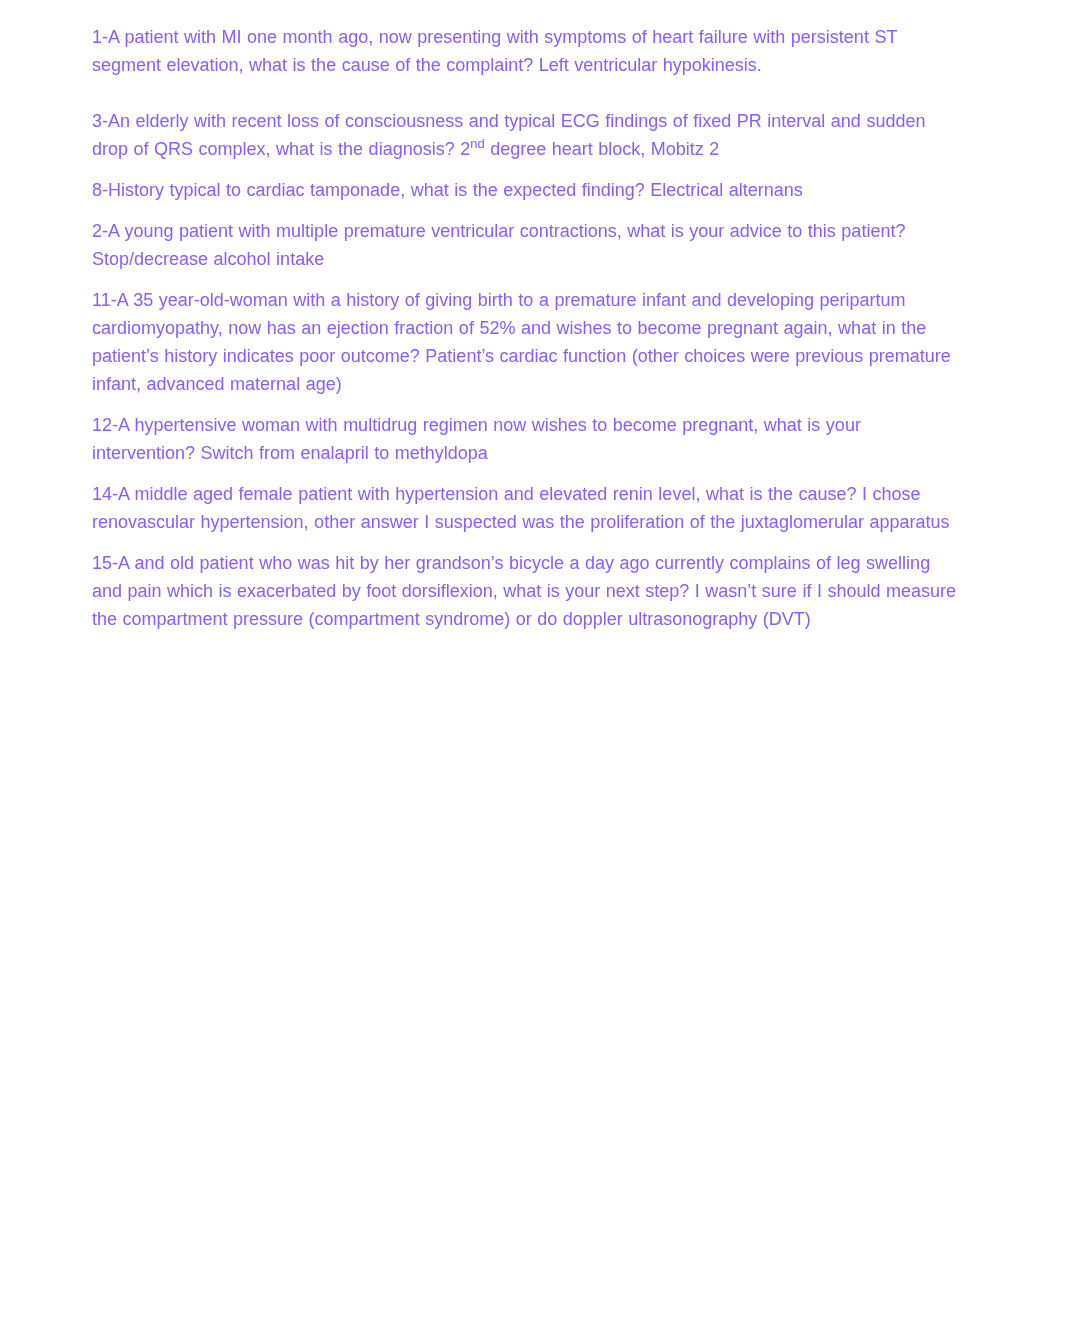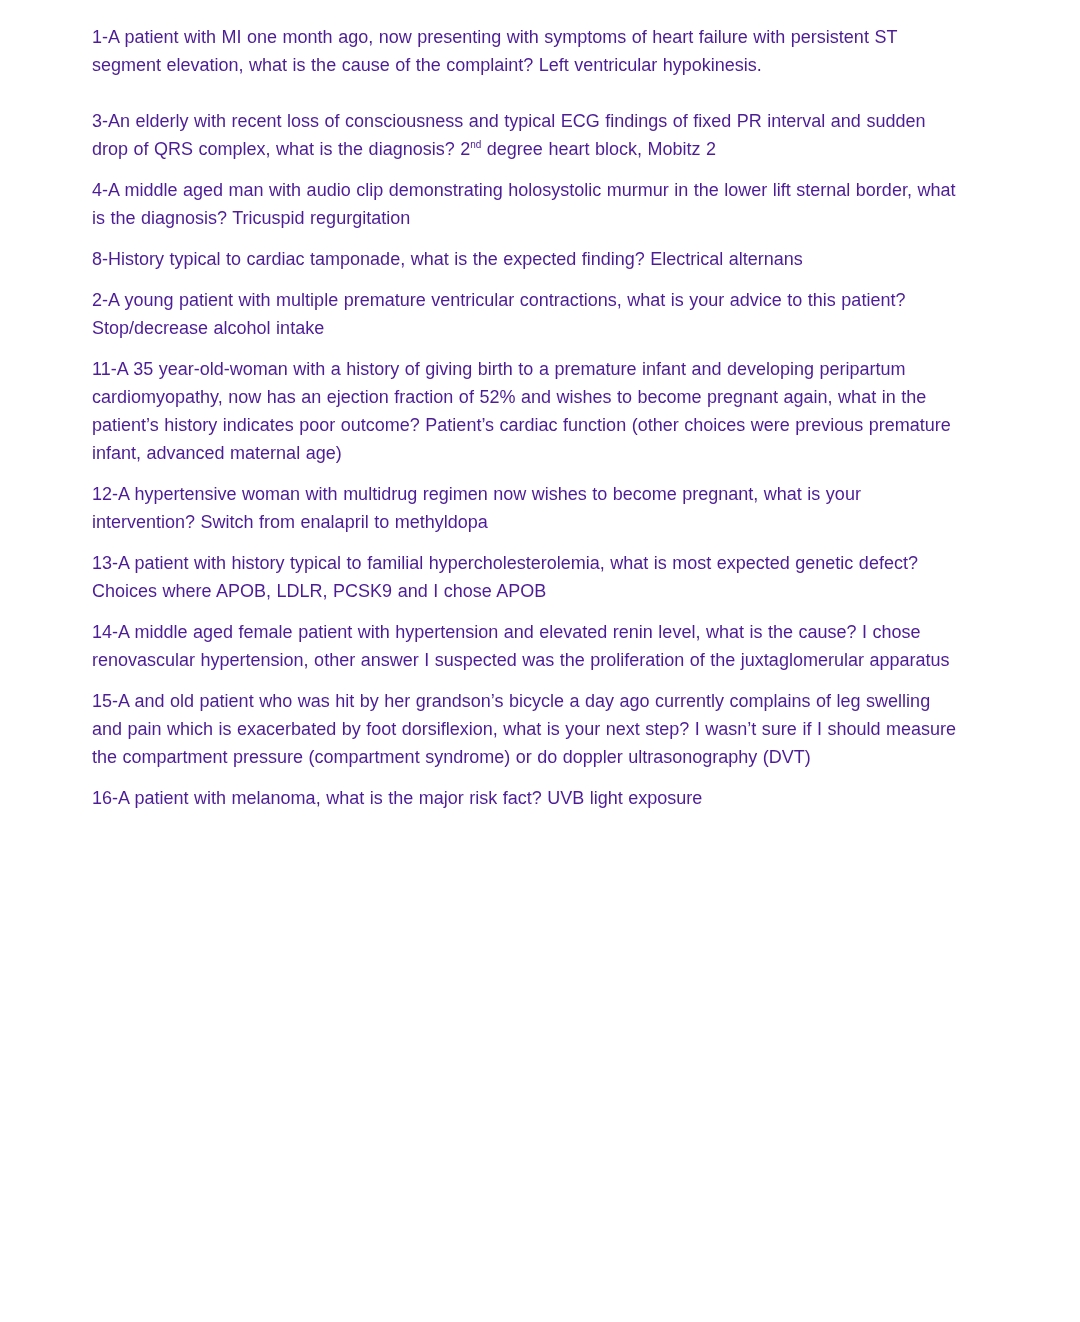--- a/index.html
+++ b/index.html
@@ -12,44 +12,41 @@
     min-height: 1322px;
   }
   .doc-page {
     box-sizing: border-box;
     width: 1080px;
     min-height: 1322px;
     padding: 23px 120px 40px 92px;
     font-family: "Liberation Sans", "DejaVu Sans", sans-serif;
     font-size: 18px;
     line-height: 28px;
-    color: #4c1d95;
+    color: #8b5cf6;
     background: #ffffff;
   }
   .doc-page p {
     margin: 0 0 13px 0;
     word-spacing: 0.5px;
   }
   .doc-page p.gap-after {
     margin-bottom: 28px;
   }
   .doc-page sup {
-    font-size: 10px;
+    font-size: 13px;
     line-height: 0;
     vertical-align: super;
   }
 </style>
 </head>
 <body>
 
 <div class="doc-page">
   <p class="gap-after"><span>1-A patient with MI one month ago, now presenting with symptoms of heart failure with persistent ST segment elevation, what is the cause of the complaint? Left ventricular hypokinesis.</span></p>
   <p><span>3-An elderly with recent loss of consciousness and typical ECG findings of fixed PR interval and sudden drop of QRS complex, what is the diagnosis? 2</span><sup>nd</sup><span> degree heart block, Mobitz 2</span></p>
-  <p><span>4-A middle aged man with audio clip demonstrating holosystolic murmur in the lower lift sternal border, what is the diagnosis? Tricuspid regurgitation</span></p>
   <p><span>8-History typical to cardiac tamponade, what is the expected finding? Electrical alternans</span></p>
   <p><span>2-A young patient with multiple premature ventricular contractions, what is your advice to this patient? Stop/decrease alcohol intake</span></p>
   <p><span>11-A 35 year-old-woman with a history of giving birth to a premature infant and developing peripartum cardiomyopathy, now has an ejection fraction of 52% and wishes to become pregnant again, what in the patient’s history indicates poor outcome? Patient’s cardiac function (other choices were previous premature infant, advanced maternal age)</span></p>
   <p><span>12-A hypertensive woman with multidrug regimen now wishes to become pregnant, what is your intervention? Switch from enalapril to methyldopa</span></p>
-  <p><span>13-A patient with history typical to familial hypercholesterolemia, what is most expected genetic defect? Choices where APOB, LDLR, PCSK9 and I chose APOB</span></p>
   <p><span>14-A middle aged female patient with hypertension and elevated renin level, what is the cause? I chose renovascular hypertension, other answer I suspected was the proliferation of the juxtaglomerular apparatus</span></p>
   <p><span>15-A and old patient who was hit by her grandson’s bicycle a day ago currently complains of leg swelling and pain which is exacerbated by foot dorsiflexion, what is your next step? I wasn’t sure if I should measure the compartment pressure (compartment syndrome) or do doppler ultrasonography (DVT)</span></p>
-  <p><span>16-A patient with melanoma, what is the major risk fact? UVB light exposure</span></p>
 </div>
 
 </body></html>

